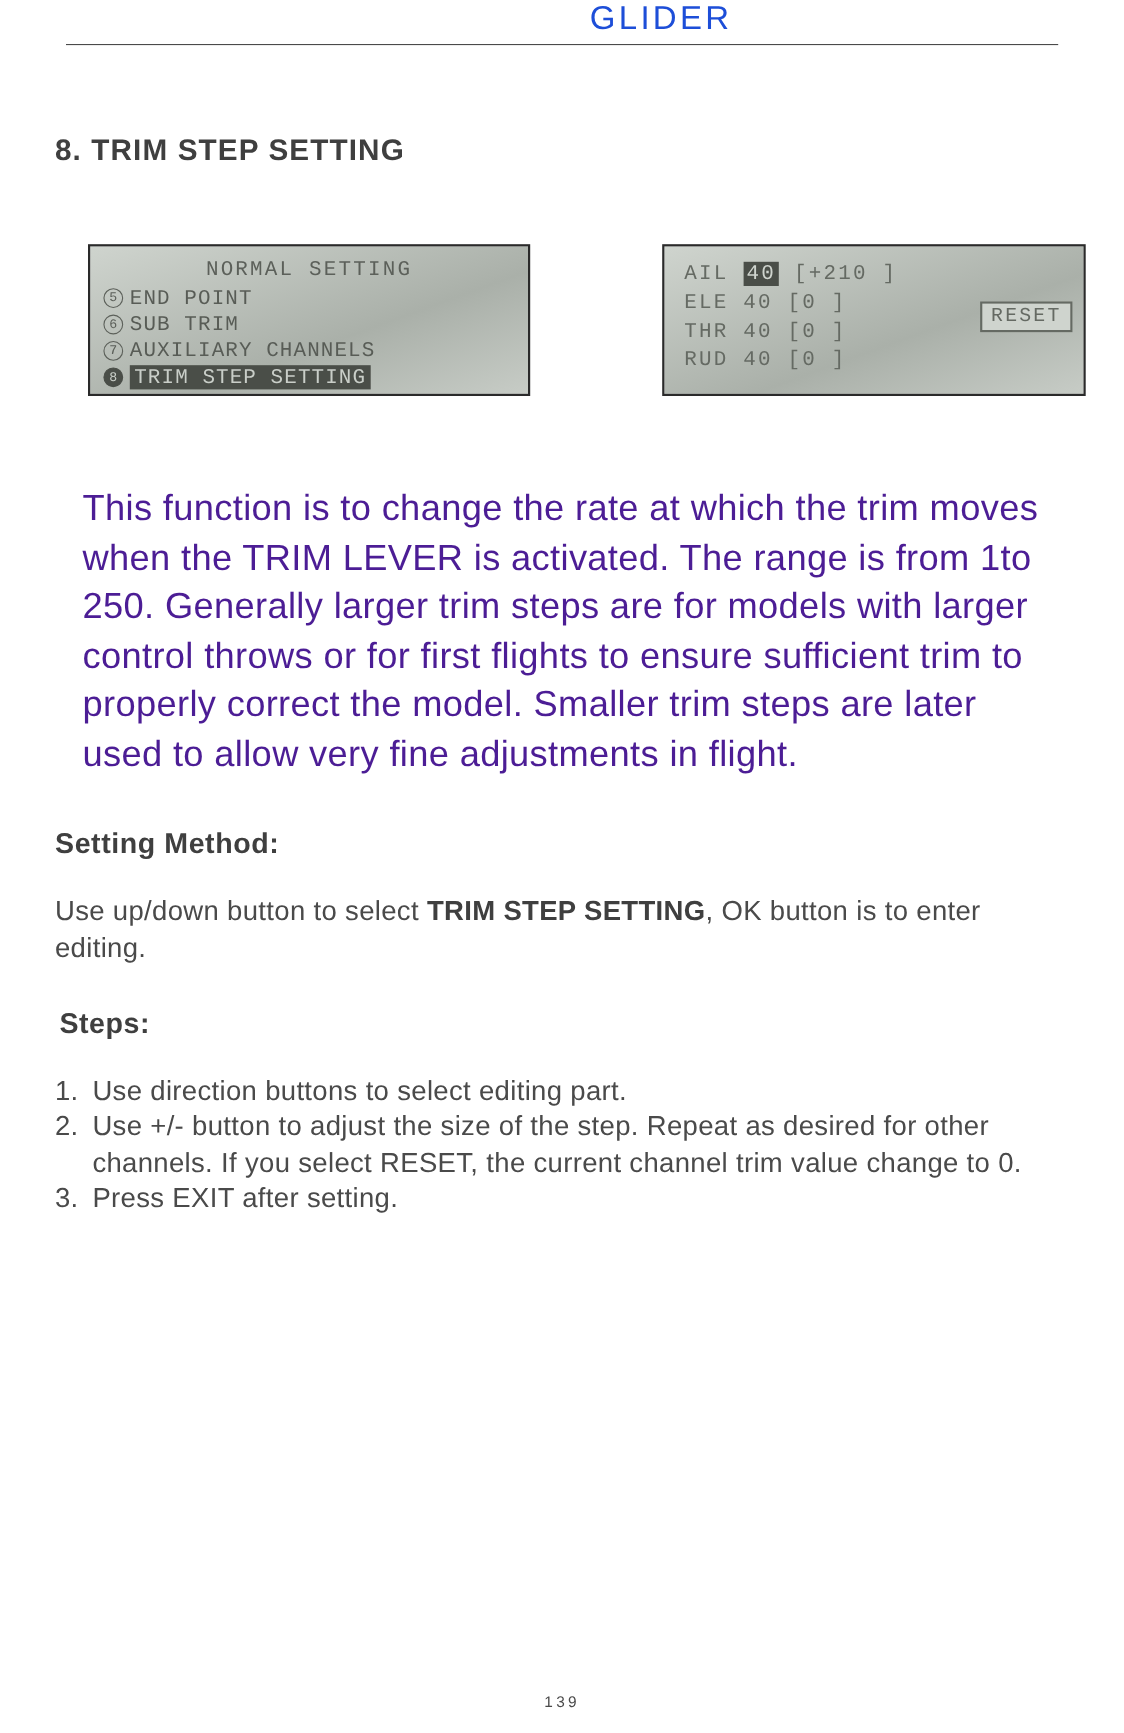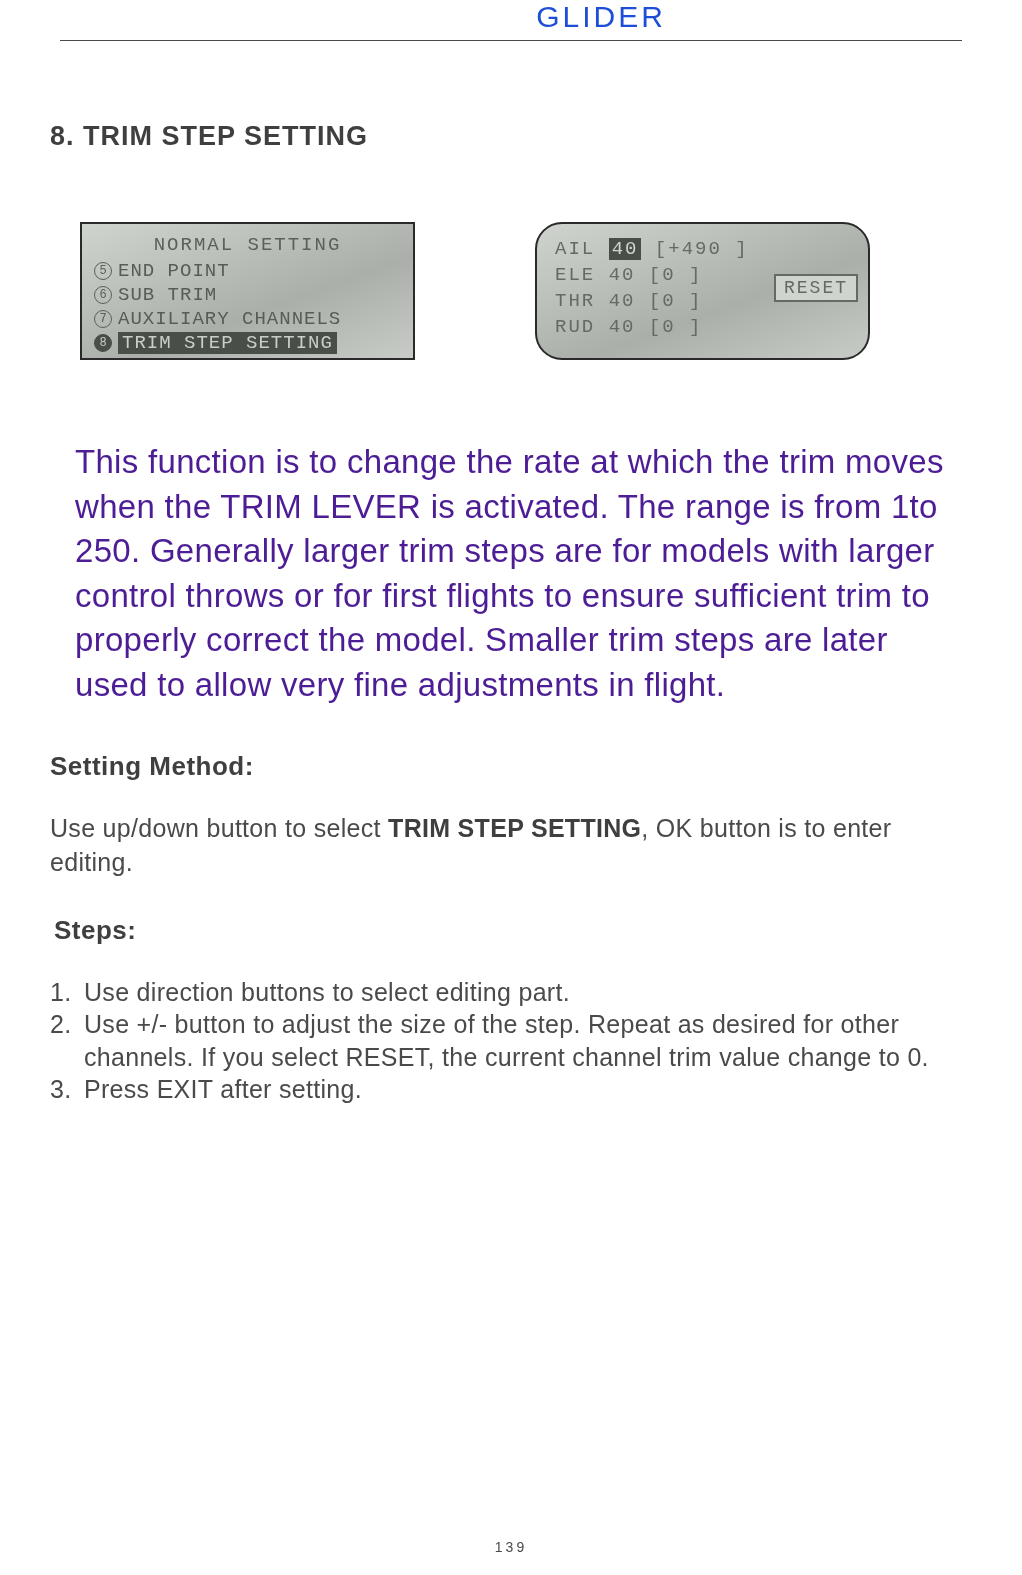--- a/index.html
+++ b/index.html
@@ -30,22 +30,22 @@
   .screens {
     display: flex;
     gap: 120px;
     margin: 70px 0 0 80px;
   }
   .lcd {
     border: 2px solid #2a2a2a;
     background: linear-gradient(160deg,#cfd4ce 0%, #aab0a9 60%, #c7ccc6 100%);
     position: relative;
   }
-  .lcd1 { width: 335px; height: 138px; }
-  .lcd2 { width: 335px; height: 138px; border-radius: 27px; }
+  .lcd1 { width: 402px; height: 138px; }
+  .lcd2 { width: 385px; height: 138px; }
   .lcd-text {
     font-family: "Courier New", monospace;
     font-size: 19px;
     letter-spacing: 1px;
     color: #585c56;
     white-space: pre;
   }
   .lcd1-title {
     position:absolute; top:10px; left:0; right:0; text-align:center;
     font-family:"Courier New",monospace; font-size:19px; letter-spacing:2px; color:#5c605a;
@@ -137,21 +137,21 @@
       <span class="num-circ">8</span>
       <span class="lcd-text bar">TRIM STEP SETTING</span>
     </div>
   </div>
 
   <div class="lcd lcd2">
     <div class="lcd2-inner">
       <div class="trim-row">
         <span class="seg">AIL</span>&nbsp;
         <span class="seg inv">40</span>&nbsp;
-        <span class="seg">[+490 ]</span>
+        <span class="seg">[+210 ]</span>
       </div>
       <div class="trim-row">
         <span class="seg">ELE</span>&nbsp;
         <span class="seg">40</span>&nbsp;
         <span class="seg">[0    ]</span>
       </div>
       <div class="trim-row">
         <span class="seg">THR</span>&nbsp;
         <span class="seg">40</span>&nbsp;
         <span class="seg">[0    ]</span>

